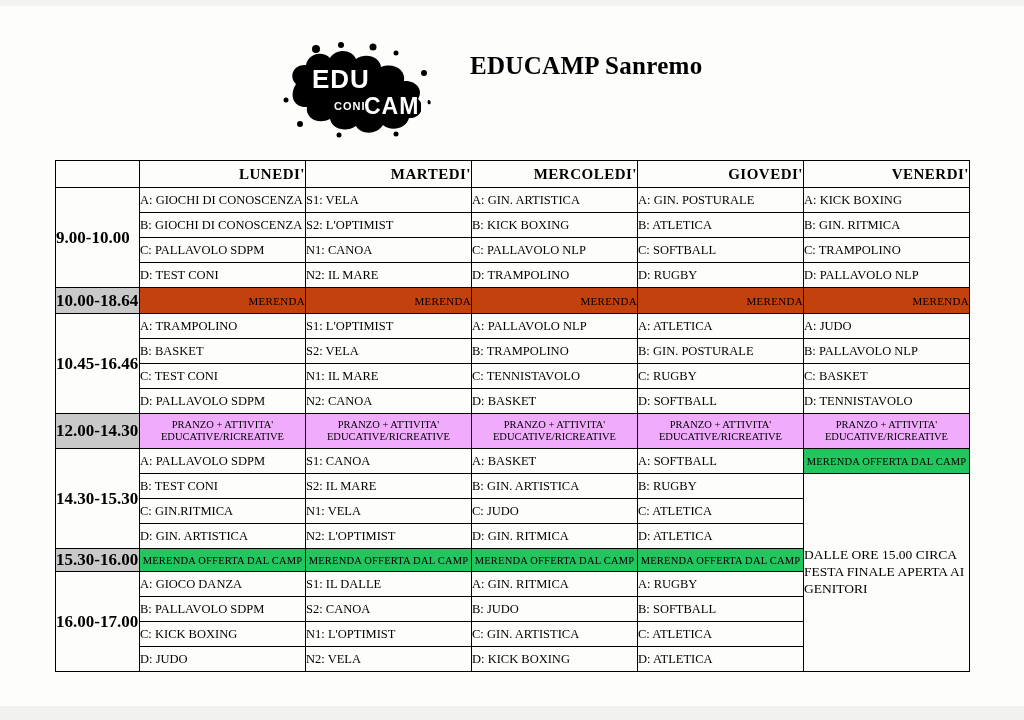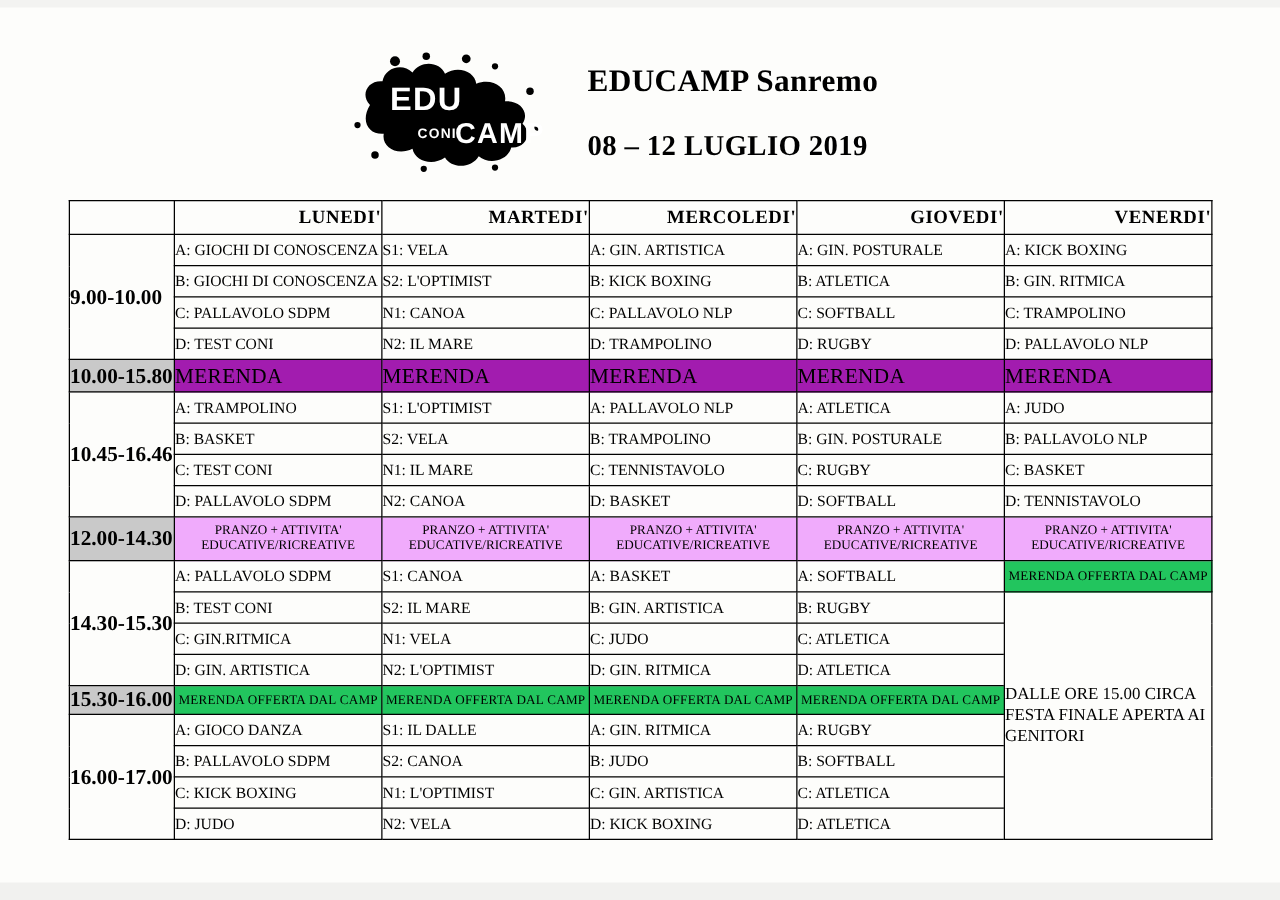--- a/index.html
+++ b/index.html
@@ -102,23 +102,23 @@
   td.act {
     height: 24px;
     padding: 0 0 0 6px;
     font-size: 12.5px;
     white-space: nowrap;
     overflow: hidden;
   }
   tr.slot td.act { height: 24px; }
 
   td.merenda {
-    background: #a21caf;
-    text-align: left;
-    font-size: 17px;
+    background: #c2410c;
+    text-align: right;
+    font-size: 11px;
     height: 25px;
     letter-spacing: 0.3px;
   }
   td.time.shaded {
     background: #c9c9c9;
   }
   td.pranzo {
     background: #f0abfc;
     text-align: center;
     font-size: 10.5px;
@@ -167,21 +167,20 @@
           <circle cx="118" cy="94" r="2.5"></circle>
           <circle cx="8" cy="60" r="2.5"></circle>
         </g>
         <text x="34" y="48" font-family="'Liberation Sans', sans-serif" font-size="26" font-weight="bold" fill="#fff" letter-spacing="1">EDU</text>
         <text x="56" y="70" font-family="'Liberation Sans', sans-serif" font-size="11" font-weight="bold" fill="#fff" letter-spacing="1">CONI</text>
         <text x="86" y="74" font-family="'Liberation Sans', sans-serif" font-size="23" font-weight="bold" fill="#fff" letter-spacing="1">CAMP</text>
       </svg>
     </div>
     <div class="title-block">
       <div class="title-main">EDUCAMP Sanremo</div>
-      <div class="title-sub">08 – 12 LUGLIO 2019</div>
     </div>
   </div>
 
   <table class="schedule">
     <colgroup>
       <col class="timecol">
       <col class="daycol">
         <col class="daycol">
         <col class="daycol">
         <col class="daycol">
@@ -223,21 +222,21 @@
       </tr>
       <tr class="slot">
         <td class="act">D: TEST CONI</td>
         <td class="act">N2: IL MARE</td>
         <td class="act">D: TRAMPOLINO</td>
         <td class="act">D: RUGBY</td>
         <td class="act">D: PALLAVOLO NLP</td>
       </tr>
 
       <tr>
-        <td class="time shaded">10.00-15.80</td>
+        <td class="time shaded">10.00-18.64</td>
         <td class="merenda">MERENDA</td>
         <td class="merenda">MERENDA</td>
         <td class="merenda">MERENDA</td>
         <td class="merenda">MERENDA</td>
         <td class="merenda">MERENDA</td>
       </tr>
 
       <tr class="slot">
         <td class="time" rowspan="4">10.45-16.46</td>
         <td class="act">A: TRAMPOLINO</td>

